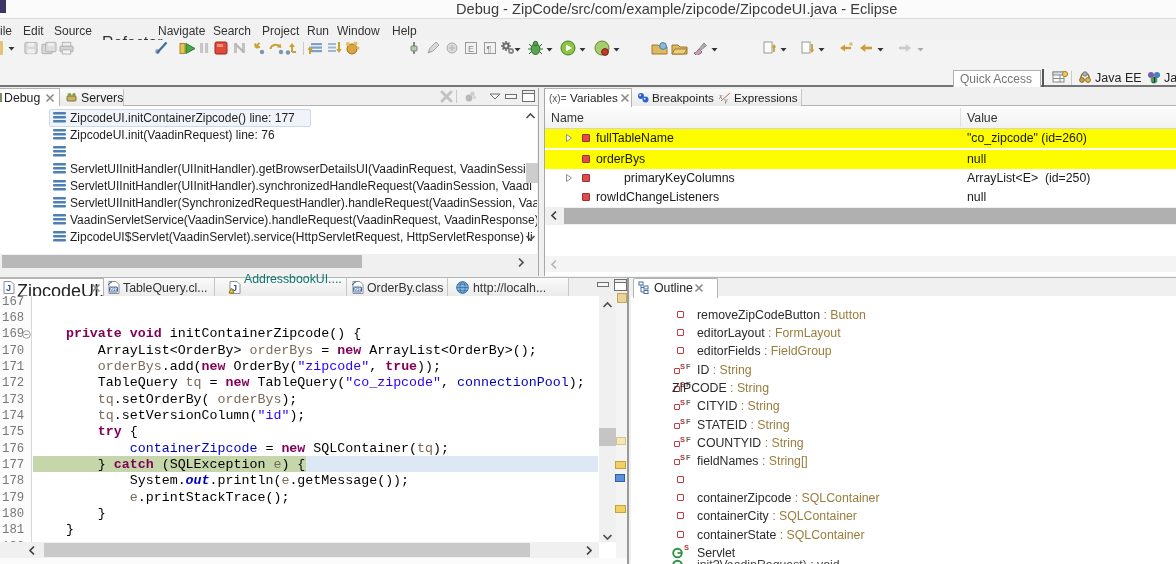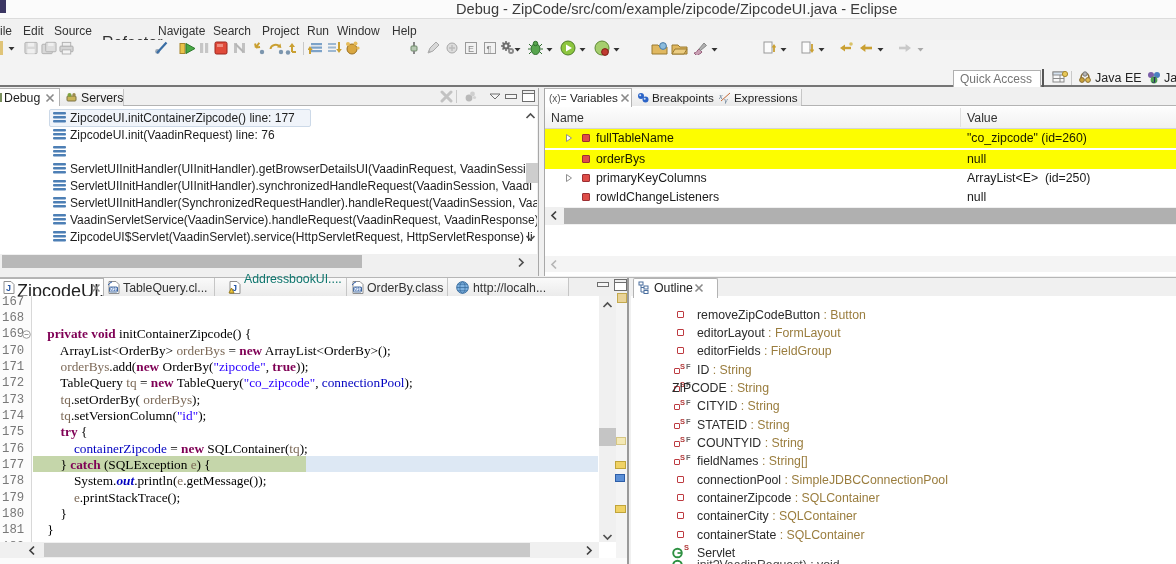--- a/index.html
+++ b/index.html
@@ -2,21 +2,21 @@
 <html><head><meta charset="utf-8"><style>
 html,body{margin:0;padding:0}
 #w{position:relative;width:1176px;height:564px;overflow:hidden;background:#f0f0f0;font-family:"Liberation Sans",sans-serif}
 .ab{position:absolute}
 .t{position:absolute;white-space:pre;font-family:"Liberation Sans",sans-serif;font-size:12.3px;color:#2b2b2b}
 .st{font-size:12px;color:#1e1e1e}
 .k{color:#7f0055;font-weight:bold}
 .s{color:#2a00ff}
 .f{color:#0000c0}
 .v{color:#7d6a58}
-.cl{position:absolute;white-space:pre;font-family:Liberation Serif, serif;font-size:13.3px;color:#000;line-height:16.33px}
+.cl{position:absolute;white-space:pre;font-family:Liberation Mono, monospace;font-size:13.3px;color:#000;line-height:16.33px}
 .ln{position:absolute;white-space:pre;font-family:"Liberation Mono",monospace;font-size:12.3px;color:#787878;line-height:16.33px}
 .itab{position:absolute;top:278px;height:18px}
 .sep{position:absolute;background:#c9c9c9}
 svg{position:absolute}
 </style></head><body>
 <div id="w">
 
 <div class="ab" style="left:0;top:0;width:1176px;height:18px;background:#fbfbfb"></div>
 <div class="ab" style="left:0;top:0;width:6px;height:13px;background:#3b3663"></div>
 <div class="t" style="left:456px;top:1px;font-size:14.6px;color:#3c3c3c">Debug - ZipCode/src/com/example/zipcode/ZipcodeUI.java - Eclipse</div>
@@ -412,21 +412,21 @@
 <rect class="ab" style="left:582px;top:134px;width:6px;height:6px;background:#de4d48;border:1px solid #9c2f33;border-radius:1px"></rect>
 <div class="t" style="left:596px;top:131px;color:#1a1a00">fullTableName</div>
 <div class="t" style="left:967px;top:131px;color:#1a1a00">"co_zipcode" (id=260)</div>
 <rect class="ab" style="left:582px;top:155px;width:6px;height:6px;background:#de4d48;border:1px solid #9c2f33;border-radius:1px"></rect>
 <div class="t" style="left:596px;top:152px;color:#1a1a00">orderBys</div>
 <div class="t" style="left:967px;top:152px;color:#1a1a00">null</div>
 <svg style="left:565px;top:173px" width="8" height="10" viewBox="0 0 8 10">
       <path d="M1.5 1.5v7l5-3.5z" fill="#fff" stroke="#8f8f8f"></path>
     </svg>
 <rect class="ab" style="left:582px;top:174px;width:6px;height:6px;background:#de4d48;border:1px solid #9c2f33;border-radius:1px"></rect>
-<div class="t" style="left:596px;top:171px;color:#1a1a1a">primaryKeyColumns</div>
+<div class="t" style="left:624px;top:171px;color:#1a1a1a">primaryKeyColumns</div>
 <div class="t" style="left:967px;top:171px;color:#1a1a1a">ArrayList&lt;E&gt;  (id=250)</div>
 <rect class="ab" style="left:582px;top:193px;width:6px;height:6px;background:#de4d48;border:1px solid #9c2f33;border-radius:1px"></rect>
 <div class="t" style="left:596px;top:190px;color:#1a1a1a">rowIdChangeListeners</div>
 <div class="t" style="left:967px;top:190px;color:#1a1a1a">null</div>
 
 <div class="ab" style="left:545px;top:207px;width:631px;height:18px;background:#f0f0f0"></div>
 <svg style="left:550px;top:210px" width="8" height="11" viewBox="0 0 8 11">
       <path d="M6 1.5l-4 4 4 4" stroke="#404040" stroke-width="1.7" fill="none"></path>
     </svg>
 <div class="ab" style="left:564px;top:208px;width:612px;height:16px;background:#b0b0b0"></div>
@@ -606,21 +606,20 @@
 <div class="t" style="left:697px;top:418px;color:#2b2b2b">STATEID<span style="color:#9a7d3e"> : String</span></div>
 <div class="ab" style="left:674px;top:441px;width:4px;height:4px;background:#fff;border:1.5px solid #bd3a40;border-radius:1px"></div>
 <div class="t" style="left:680px;top:435px;font-size:7.5px;color:#b03838;font-weight:bold">S</div>
 <div class="t" style="left:686px;top:435px;font-size:7.5px;color:#666;font-weight:bold">F</div>
 <div class="t" style="left:697px;top:436px;color:#2b2b2b">COUNTYID<span style="color:#9a7d3e"> : String</span></div>
 <div class="ab" style="left:674px;top:459px;width:4px;height:4px;background:#fff;border:1.5px solid #bd3a40;border-radius:1px"></div>
 <div class="t" style="left:680px;top:453px;font-size:7.5px;color:#b03838;font-weight:bold">S</div>
 <div class="t" style="left:686px;top:453px;font-size:7.5px;color:#666;font-weight:bold">F</div>
 <div class="t" style="left:697px;top:454px;color:#2b2b2b">fieldNames<span style="color:#9a7d3e"> : String[]</span></div>
 <div class="ab" style="left:677px;top:476px;width:5px;height:5px;background:#fff;border:1.5px solid #bd3a40;border-radius:1px"></div>
-<div class="t" style="left:697px;top:473px;color:#2b2b2b">connectionPool<span style="color:#9a7d3e"> : SimpleJDBCConnectionPool</span></div>
 <div class="ab" style="left:677px;top:494px;width:5px;height:5px;background:#fff;border:1.5px solid #bd3a40;border-radius:1px"></div>
 <div class="t" style="left:697px;top:491px;color:#2b2b2b">containerZipcode<span style="color:#9a7d3e"> : SQLContainer</span></div>
 <div class="ab" style="left:677px;top:512px;width:5px;height:5px;background:#fff;border:1.5px solid #bd3a40;border-radius:1px"></div>
 <div class="t" style="left:697px;top:509px;color:#2b2b2b">containerCity<span style="color:#9a7d3e"> : SQLContainer</span></div>
 <div class="ab" style="left:677px;top:531px;width:5px;height:5px;background:#fff;border:1.5px solid #bd3a40;border-radius:1px"></div>
 <div class="t" style="left:697px;top:528px;color:#2b2b2b">containerState<span style="color:#9a7d3e"> : SQLContainer</span></div>
 <svg style="left:672px;top:546px" width="13" height="13" viewBox="0 0 13 13">
             <circle cx="5.5" cy="7" r="4.3" fill="#fff" stroke="#2e9142" stroke-width="1.9"></circle>
             <path d="M5.5 7h4.2" stroke="#2e9142" stroke-width="1.7"></path>
           </svg>

